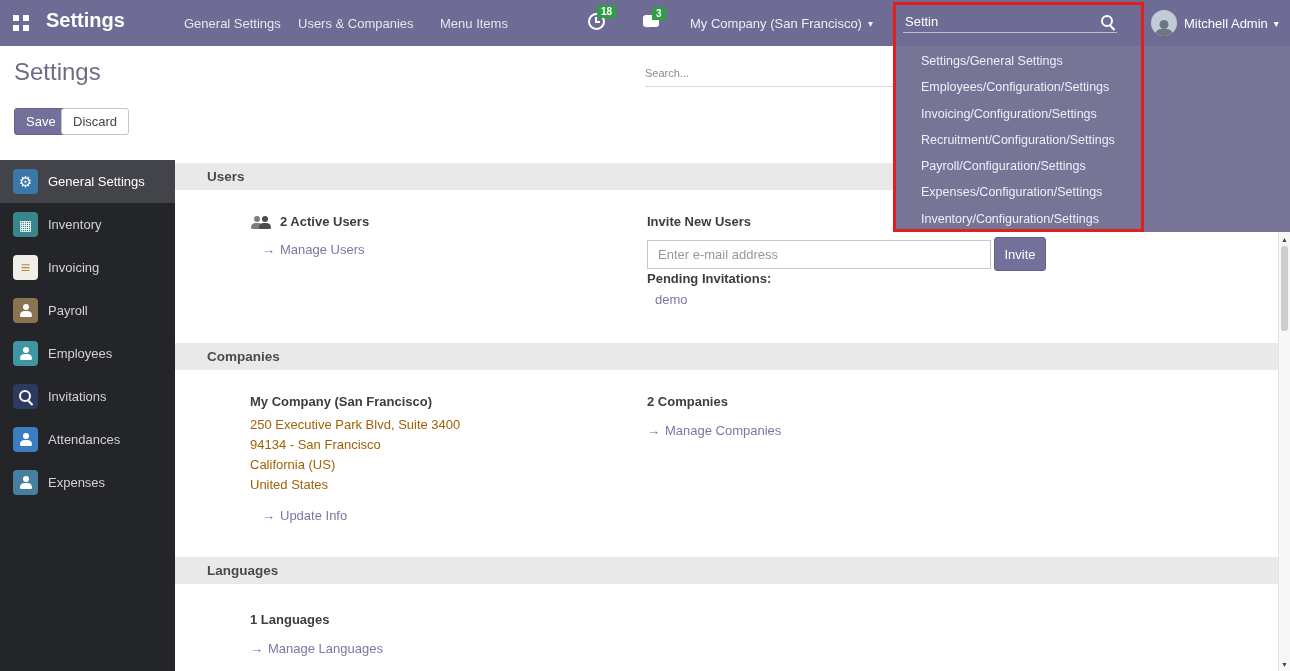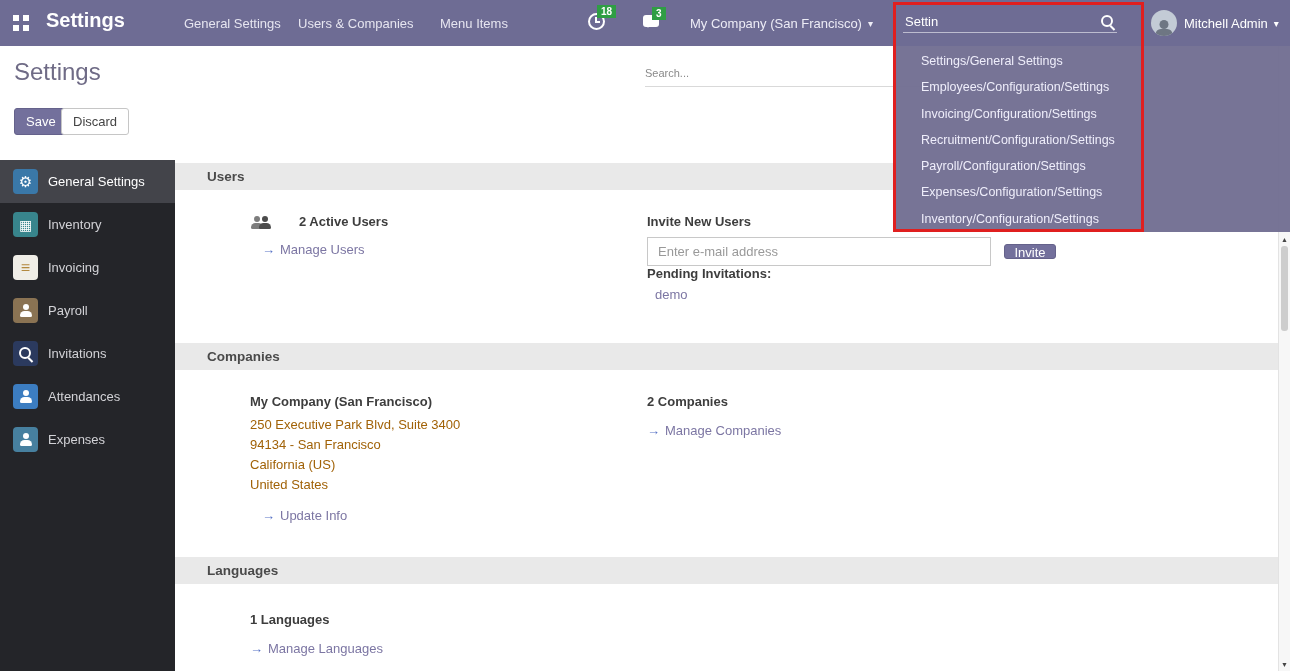--- a/index.html
+++ b/index.html
@@ -80,30 +80,30 @@
   
   .content{position:absolute;left:175px;top:160px;right:12px;bottom:0;background:#fff;z-index:3;overflow:hidden;padding-top:3px}
   .sec-bar{height:27px;background:#e9e9e9;display:flex;align-items:center;padding-left:32px;
     font-size:13.5px;font-weight:700;color:#4a4a4a}
   .sec-body{display:flex}
   .users-body{height:153px;padding-top:24px}
   .companies-body{height:187px;padding-top:24px}
   .languages-body{padding-top:28px}
   .col-left{width:472px;padding-left:75px;flex:none}
   .col-right{flex:1}
-  .iconrow{display:flex;align-items:center;gap:26px}
+  .iconrow{display:flex;align-items:center;gap:7px}
   .bold{font-weight:700;color:#3d3d3d;font-size:13px}
   .olink{display:inline-flex;align-items:center;gap:5px;font-size:13px;color:#7c76a3;cursor:pointer;text-decoration:none}
   .olink .arr{color:#5873c6;font-weight:700;font-size:13px}
   .mt-link{margin-top:13px;margin-left:12px;display:inline-flex}
   .addr{color:#a16207;font-size:13px;line-height:20px;margin-top:6px}
   .invite-row{margin-top:8px;display:flex;align-items:center}
   .invite-row input{width:344px;height:29px;border:1px solid #c8c8c8;padding:12px 10px;font-family:inherit;font-size:13px;color:#444;outline:none}
   .invite-row input::placeholder{color:#999}
-  .btn.invite{height:15px;width:52px;padding:0;margin-left:13px}
+  .btn.invite{height:34px;width:52px;padding:6px;margin-left:3px}
   .pending{}
   .demo-link{display:inline-block;margin-top:6px;margin-left:8px;color:#7c76a3;font-size:13px;cursor:pointer;text-decoration:none}
 
   
   .search-panel{position:absolute;left:895px;top:46px;right:0;height:186px;background:rgba(113,110,146,0.96);z-index:40;padding-top:2px}
   .sr-item{height:26.3px;line-height:26.3px;padding-left:26px;font-size:12.5px;color:#efeefb;cursor:pointer;white-space:nowrap}
   .hl-box{position:absolute;left:893px;top:2px;width:251px;height:230px;border:3px solid #e01f1f;z-index:60;pointer-events:none}
 
   
   .scrollbar{position:absolute;right:0;top:46px;width:12px;bottom:0;background:#f7f7f7;border-left:1px solid #e3e3e3;z-index:5}
@@ -164,20 +164,26 @@
   </div>
   <div class="side-item">
     <span class="app-ico ico-doc">≡</span>
     <span>Invoicing</span>
   </div>
   <div class="side-item">
     <span class="app-ico ico-payroll">
         <span class="person"></span>
       </span>
     <span>Payroll</span>
+  </div>
+  <div class="side-item">
+    <span class="app-ico ico-emp">
+        <span class="person"></span>
+      </span>
+    <span>Employees</span>
   </div>
   <div class="side-item">
     <span class="app-ico ico-recr">
         <span class="mag"></span>
       </span>
     <span>Invitations</span>
   </div>
   <div class="side-item">
     <span class="app-ico ico-att">
         <span class="person"></span>

